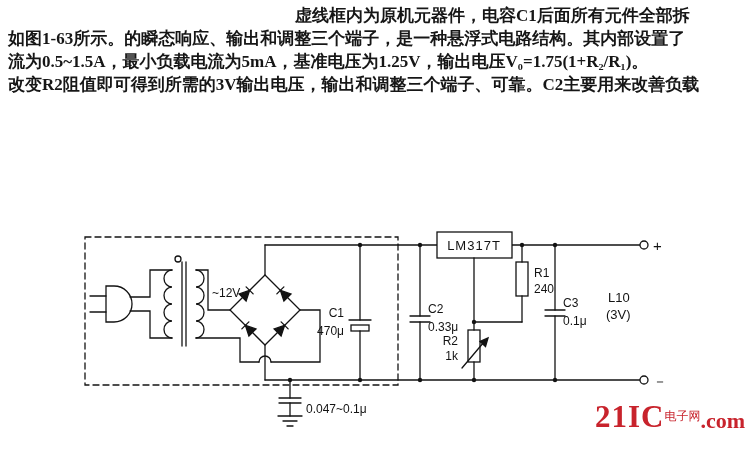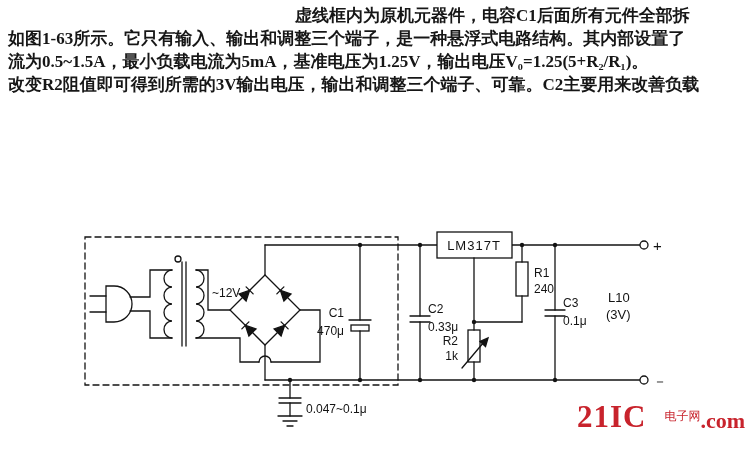--- a/index.html
+++ b/index.html
@@ -11,37 +11,37 @@
   .page{position:absolute;inset:0;width:753px;height:458px;}
   .paragraph{
     position:absolute;top:4px;left:8px;width:740px;
     color:#161616;font-size:17px;font-weight:600;line-height:23px;
   }
   .paragraph .line{white-space:nowrap;}
   .paragraph .line.first{padding-left:287px;}
   svg.schematic{position:absolute;left:0;top:0;}
   .wm{
     position:absolute;top:402px;right:8px;
-    display:flex;align-items:flex-end;gap:18px;
+    display:flex;align-items:flex-end;gap:0;
     font-family:"Liberation Serif",serif;
   }
   .wm .brand{font-size:31px;font-weight:bold;line-height:30px;letter-spacing:1px;}
   .wm .stack{display:flex;flex-direction:row;align-items:flex-start;line-height:1;}
   .wm .site{font-size:12px;margin-bottom:2px;}
   .wm .dom{font-size:22px;font-weight:bold;}
 </style>
 </head>
 <body>
 
 <div class="page">
 
   <div class="paragraph">
     <div class="line first">虚线框内为原机元器件，电容C1后面所有元件全部拆</div>
-    <div class="line">如图1-63所示。它只有输入、输出和调整三个端子，是一种悬浮式电路结构。其内部设置了</div>
-    <div class="line">流为0.5~1.5A，最小负载电流为5mA，基准电压为1.25V，输出电压V₀=1.25(5+R₂/R₁)。</div>
+    <div class="line">如图1-63所示。的瞬态响应、输出和调整三个端子，是一种悬浮式电路结构。其内部设置了</div>
+    <div class="line">流为0.5~1.5A，最小负载电流为5mA，基准电压为1.25V，输出电压V₀=1.75(1+R₂/R₁)。</div>
     <div class="line">改变R2阻值即可得到所需的3V输出电压，输出和调整三个端子、可靠。C2主要用来改善负载</div>
   </div>
 
   <svg class="schematic" width="753" height="458" viewBox="0 0 753 458">
     <g stroke="#131313" stroke-width="1.3" fill="none" stroke-linecap="round">
 
       <rect x="85" y="237" width="313" height="148" stroke-dasharray="6 4"></rect>
 
       <g>
         <line x1="90" y1="296" x2="106" y2="296"></line>

